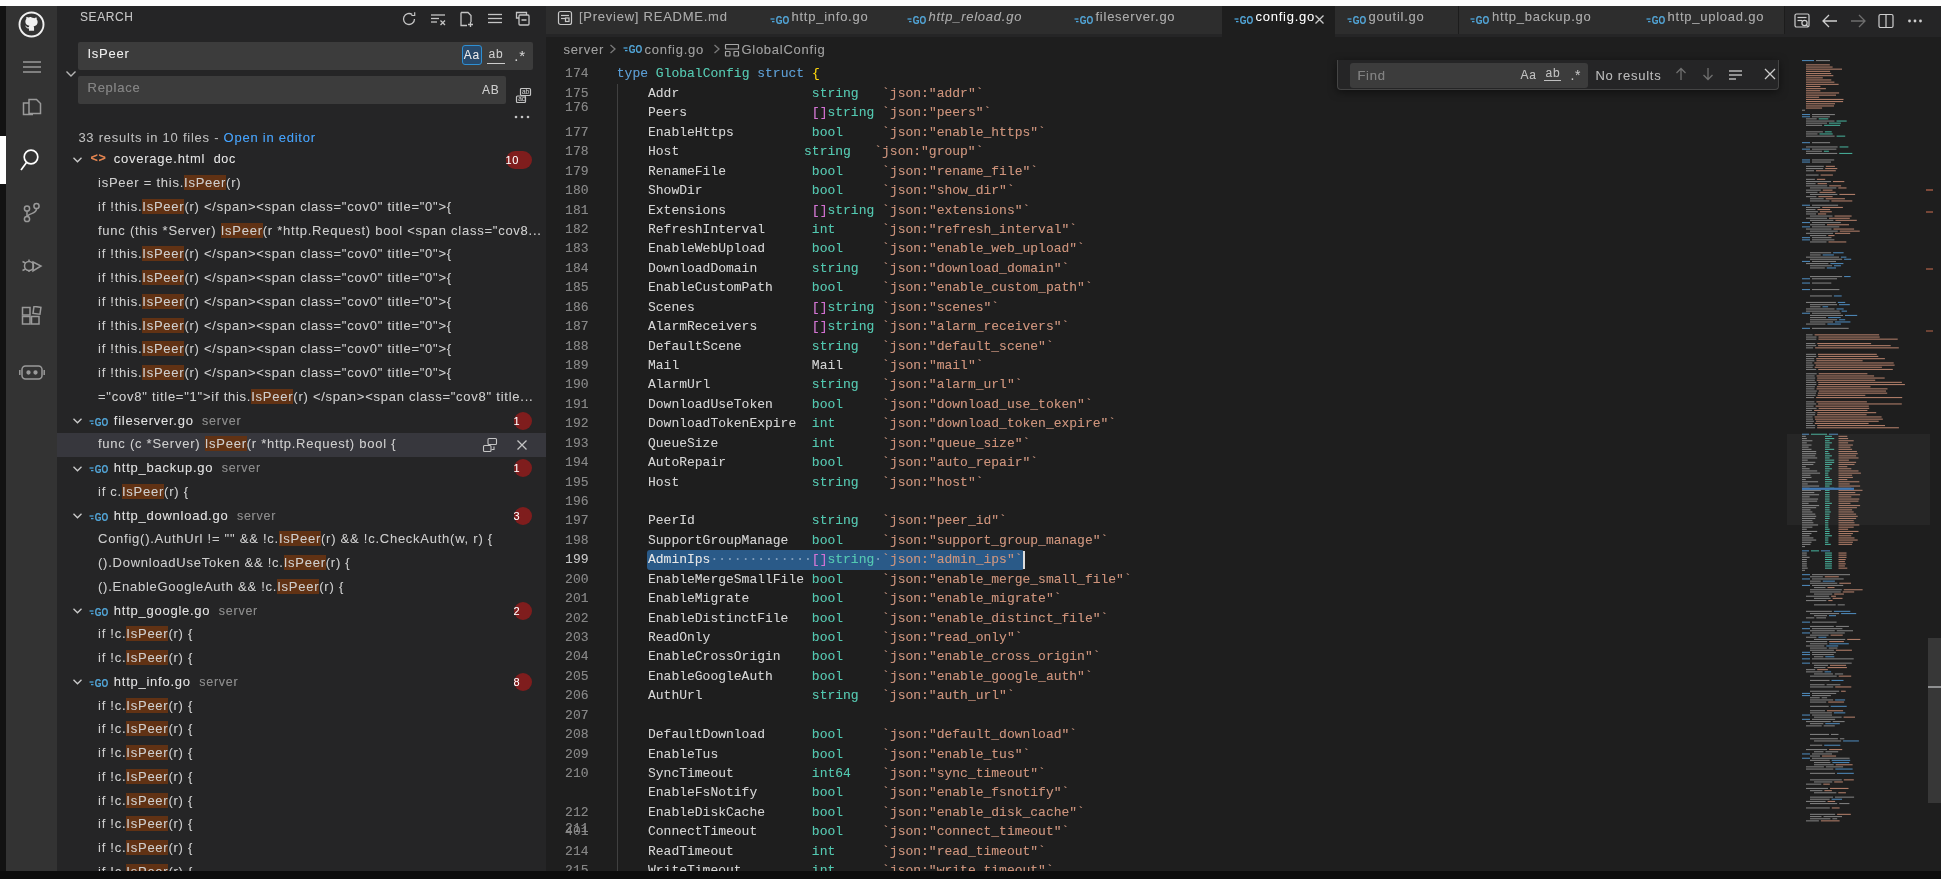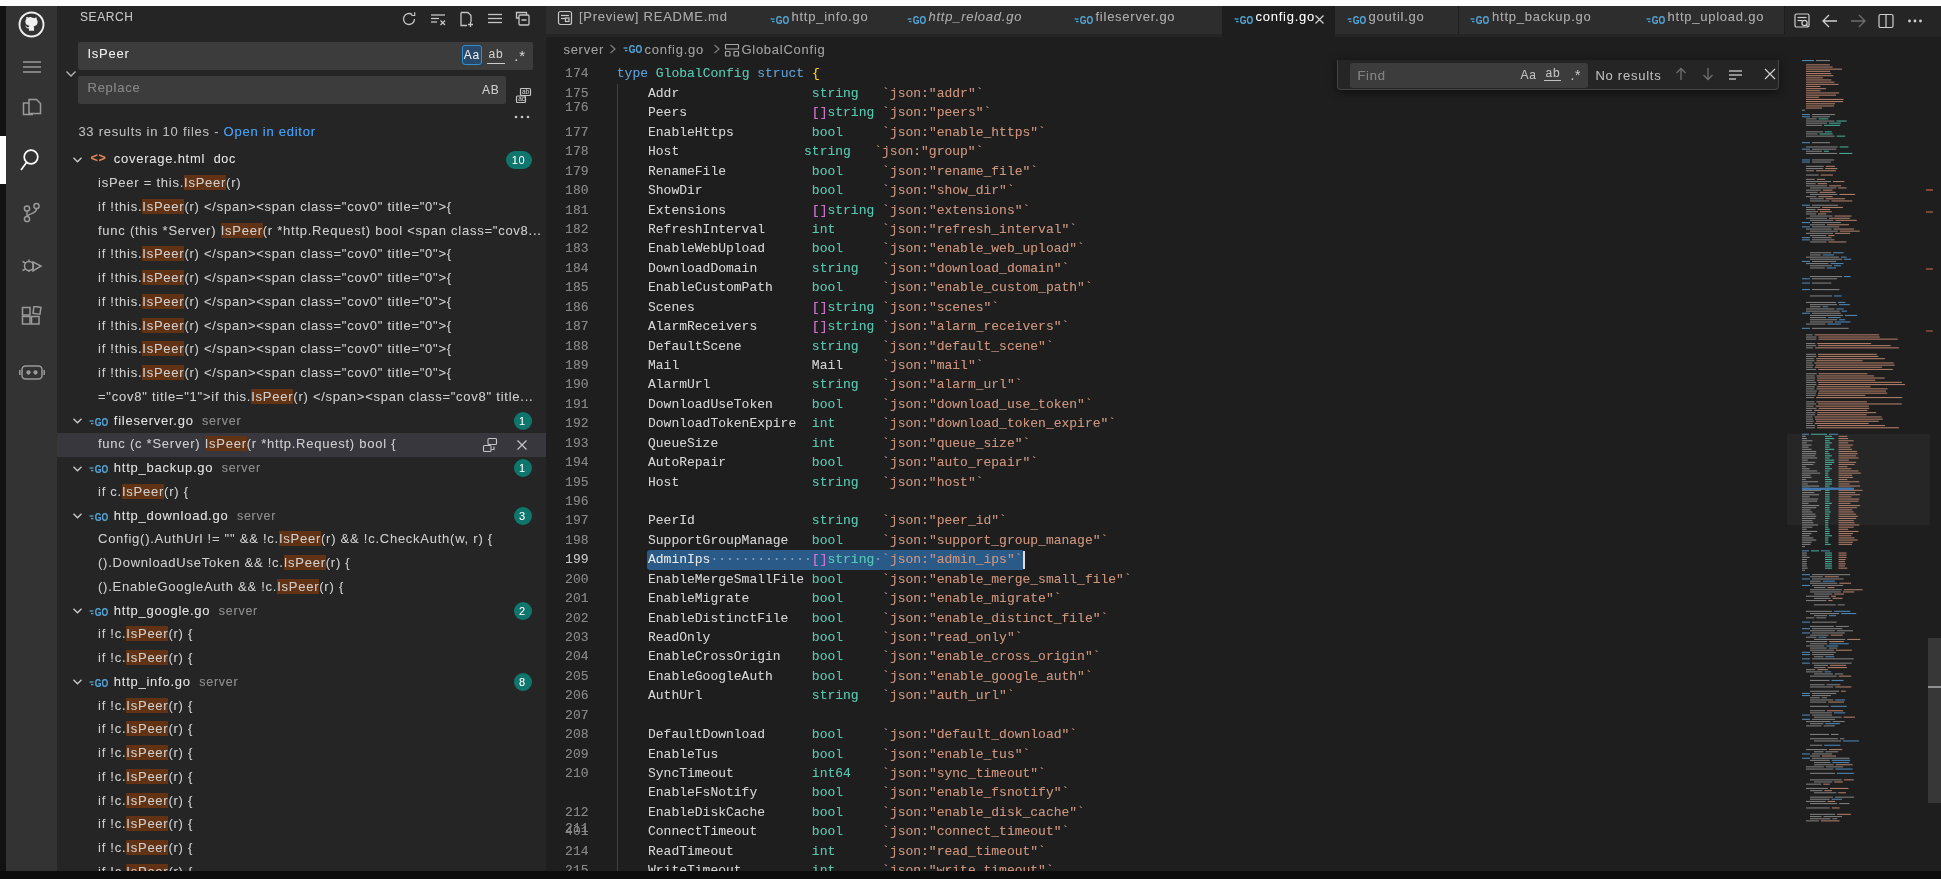--- a/index.html
+++ b/index.html
@@ -5,21 +5,21 @@
  font-family:"Liberation Sans",sans-serif;letter-spacing:0.75px;
  text-shadow:0 0 0.6px rgba(255,255,255,0.25)}
 .cl,.ln{letter-spacing:0!important}
 svg text{letter-spacing:0}
 .abs{position:absolute}
 .k{color:#569cd6}.t{color:#4ec9b0}.y{color:#ffd602}.m{color:#d670d6}
 .s{color:#ce9178}.w{color:#d4d4d4}
 .cl{position:absolute;white-space:pre;font:13px/19.43px "Liberation Mono",monospace;color:#d4d4d4}
 .ln{position:absolute;left:0;width:43px;text-align:right;font:13px/19.43px "Liberation Mono",monospace;color:#858585}
 .hl{background:#613214}
-.badge{position:absolute;background:#0f766e;color:#fff;font-size:11px;border-radius:11px;text-align:center;line-height:18px;height:18px;top:2.8px}
+.badge{position:absolute;background:#7f1d1d;color:#fff;font-size:11px;border-radius:11px;line-height:18px;height:18px;top:2.8px}
 svg{display:block}
 </style></head><body>
 <div class="abs" style="left:0;top:0;width:1941px;height:6px;background:#fdfdfd"></div>
 <div class="abs" style="left:0;top:6px;width:5.5px;height:865px;background:#121212"></div>
 <div class="abs" style="left:0;top:136px;width:5.5px;height:48px;background:#ffffff"></div>
 <div class="abs" style="left:5.5px;top:6px;width:51.0px;height:865px;background:#333333;overflow:hidden">
     <div class="abs" style="left:12.5px;top:5px">
       <svg width="27" height="27" viewBox="0 0 27 27" style="">
         <circle cx="13.5" cy="13.5" r="12" fill="none" stroke="#f0f0f0" stroke-width="1.9"></circle>
         <g fill="#f0f0f0">
@@ -164,21 +164,21 @@
     </div>
     <div class="abs" style="left:456px;top:108px;width:18px;height:6px">
       <svg width="18" height="6" viewBox="0 0 18 6" style="">
         <g fill="#c5c5c5">
           <circle cx="3" cy="3" r="1.3"></circle>
           <circle cx="9" cy="3" r="1.3"></circle>
           <circle cx="15" cy="3" r="1.3"></circle>
         </g>
       </svg>
     </div>
-    <div class="abs" style="left:21.9px;top:118px;font-size:13px;color:#bbbbbb">33 results in 10 files - <span style="color:#3da0ff">Open in editor</span></div>
+    <div class="abs" style="left:21.9px;top:124px;font-size:13px;color:#bbbbbb">33 results in 10 files - <span style="color:#3da0ff">Open in editor</span></div>
     <div class="abs" style="left:0;top:141.925px;width:489px;height:23.75px">
       <div class="abs" style="left:15.5px;top:8px">
         <svg width="11" height="8" viewBox="0 0 11 8" style="">
           <path d="M1.5 1.8 l4 4 4-4" fill="none" stroke="#cccccc" stroke-width="1.3"></path>
         </svg>
       </div>
       <div class="abs" style="left:34px;top:3.5px;font-size:12.5px;font-weight:bold;color:#e8824a">&lt;&gt;</div>
       <div class="abs" style="left:57.3px;top:3.5px;color:#e0e0e0;font-size:13px">coverage.html<span style="color:#e5e5e5;font-size:12.5px"> &nbsp;doc</span></div>
       <div class="badge" style="right:14px;width:26px">10</div>
     </div>

